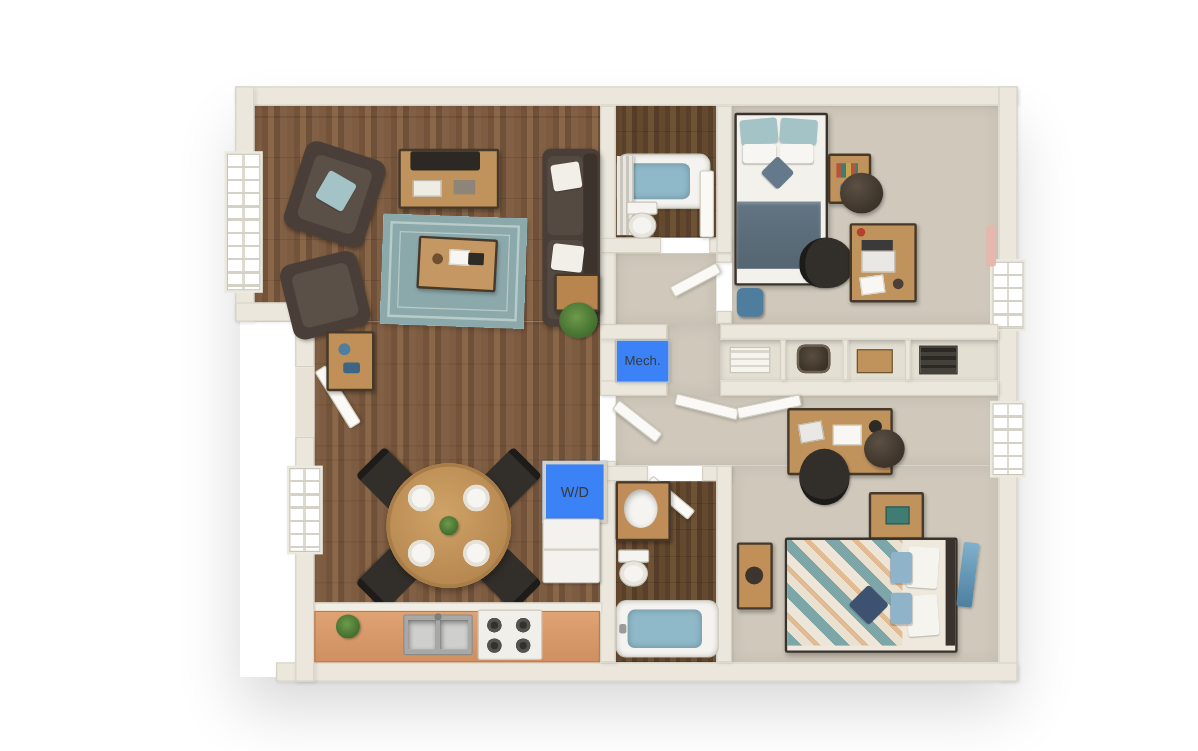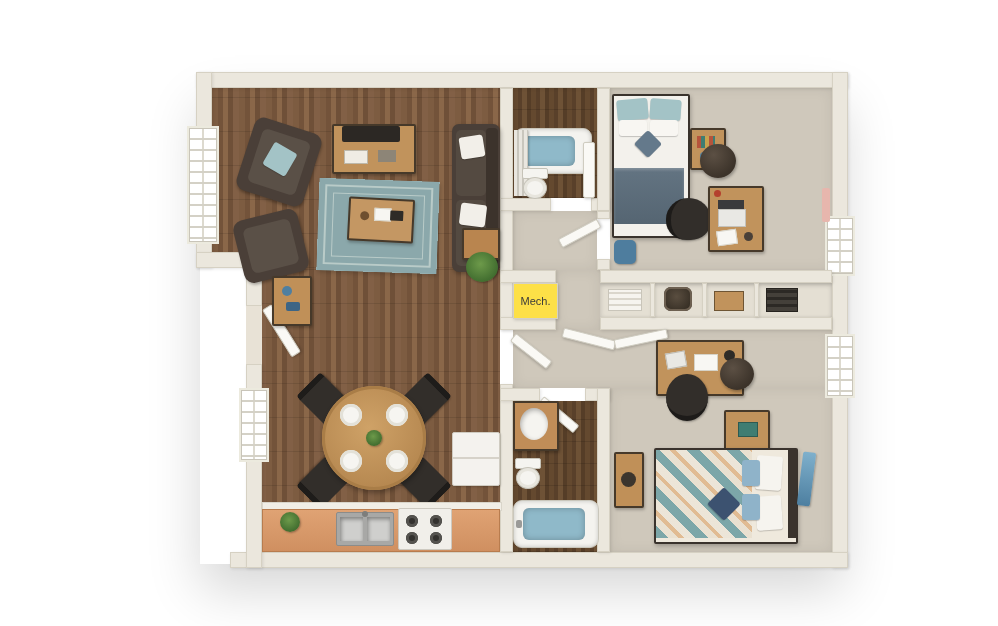--- a/index.html
+++ b/index.html
@@ -14,21 +14,21 @@
   .wood2{background-position:-50px -180px;}
   .darkwood{background-image:
         repeating-linear-gradient(0deg, rgba(0,0,0,.12) 0 1px, rgba(0,0,0,0) 1px 22px),
         repeating-linear-gradient(90deg, #64492f 0 5px, #59402a 5px 9px, #6e5236 9px 14px, #553d27 14px 18px);}
   .carpet{background:var(--carpet);box-shadow:inset 0 0 14px rgba(0,0,0,.07);}
   .shelffloor{background:#e4dfd3;box-shadow:inset 0 2px 5px rgba(0,0,0,.18);}
   .win{position:absolute;background:#fdfdfc;border:1px solid #c9c5b9;box-shadow:0 0 0 2px #eceade;}
   .win-v{background-image:repeating-linear-gradient(180deg, rgba(0,0,0,0) 0 9px, #d4d1c6 9px 11px),
          linear-gradient(90deg, #fff 0 45%, #dddacf 45% 55%, #fff 55% 100%);}
   .door{position:absolute;background:#faf9f5;border:1px solid #cfccc0;border-radius:2px;box-shadow:1px 1px 3px rgba(0,0,0,.22);}
-  .label-box{position:absolute;background:#fde047;border:1px solid #d5d1c6;display:flex;align-items:center;justify-content:center;
+  .label-box{position:absolute;background:#3b82f6;border:1px solid #d5d1c6;display:flex;align-items:center;justify-content:center;
              color:#3a3a3a;box-shadow:1px 1px 3px rgba(0,0,0,.18);}
   .wood-furn{position:absolute;background:var(--furn_wood);border:2px solid #46392a;border-radius:2px;box-shadow:1px 2px 3px rgba(0,0,0,.25);}
   .white-goods{position:absolute;background:var(--white_goods);border:1px solid #cfcbc1;border-radius:2px;box-shadow:1px 1px 2px rgba(0,0,0,.18);}
   .pouf{position:absolute;border-radius:50%;background:radial-gradient(circle at 38% 32%, #5c5044, #3c332a 70%);box-shadow:1px 2px 3px rgba(0,0,0,.3);}
   .chair-dark{position:absolute;background:#322e2a;border-radius:4px;box-shadow:1px 1px 2px rgba(0,0,0,.3);}
   .pillow{position:absolute;border-radius:3px;box-shadow:0 1px 1px rgba(0,0,0,.2);}
   .toilet-tank{position:absolute;background:#f5f4f0;border:1px solid #c6c3b8;border-radius:2px;}
   .toilet-bowl{position:absolute;background:#f5f4f0;border:1px solid #c6c3b8;border-radius:50%;box-shadow:inset 0 0 0 3px #e7e5dd;}
   .tub{position:absolute;background:#f4f3ef;border:1px solid #c9c6bb;border-radius:9px;box-shadow:inset 0 0 4px rgba(0,0,0,.2);}
   .water{position:absolute;background:var(--water);border-radius:6px;box-shadow:inset 0 0 6px rgba(0,0,0,.25);}
@@ -167,20 +167,23 @@
     <div class="abs" style="left:25px;top:-2px;width:6px;height:6px;border-radius:50%;background:#7e7e7c;"></div>
   </div>
   <div class="abs" style="left:398px;top:508px;width:52px;height:40px;background:#f1efea;border:1px solid #cdc9c0;border-radius:2px;">
     <div class="abs" style="left:7px;top:6px;width:12px;height:12px;border-radius:50%;background:#33312e;box-shadow:inset 0 0 0 3px #55534f;"></div>
     <div class="abs" style="left:31px;top:6px;width:12px;height:12px;border-radius:50%;background:#33312e;box-shadow:inset 0 0 0 3px #55534f;"></div>
     <div class="abs" style="left:7px;top:23px;width:12px;height:12px;border-radius:50%;background:#33312e;box-shadow:inset 0 0 0 3px #55534f;"></div>
     <div class="abs" style="left:31px;top:23px;width:12px;height:12px;border-radius:50%;background:#33312e;box-shadow:inset 0 0 0 3px #55534f;"></div>
   </div>
   <div class="plant" style="left:280px;top:512px;width:20px;height:20px;"></div>
 
+  <div class="label-box" style="left:452px;top:384px;width:48px;height:46px;font-size:12px;border:3px solid var(--wall_edge);">
+    <span>W/D</span>
+  </div>
   <div class="white-goods" style="left:452px;top:432px;width:46px;height:52px;">
     <div class="abs" style="left:0;top:24px;width:46px;height:2px;background:#d6d2c9;"></div>
   </div>
 
   <div class="tub" style="left:514px;top:128px;width:76px;height:44px;">
     <div class="water" style="left:8px;top:7px;width:52px;height:30px;"></div>
   </div>
   <div class="abs" style="left:514px;top:130px;width:14px;height:66px;background:repeating-linear-gradient(90deg,#e9e6df 0 3px,#c9c6bd 3px 5px);box-shadow:1px 1px 2px rgba(0,0,0,.25);"></div>
   <div class="toilet-tank" style="left:522px;top:168px;width:24px;height:9px;"></div>
   <div class="toilet-bowl" style="left:523px;top:177px;width:22px;height:20px;"></div>

